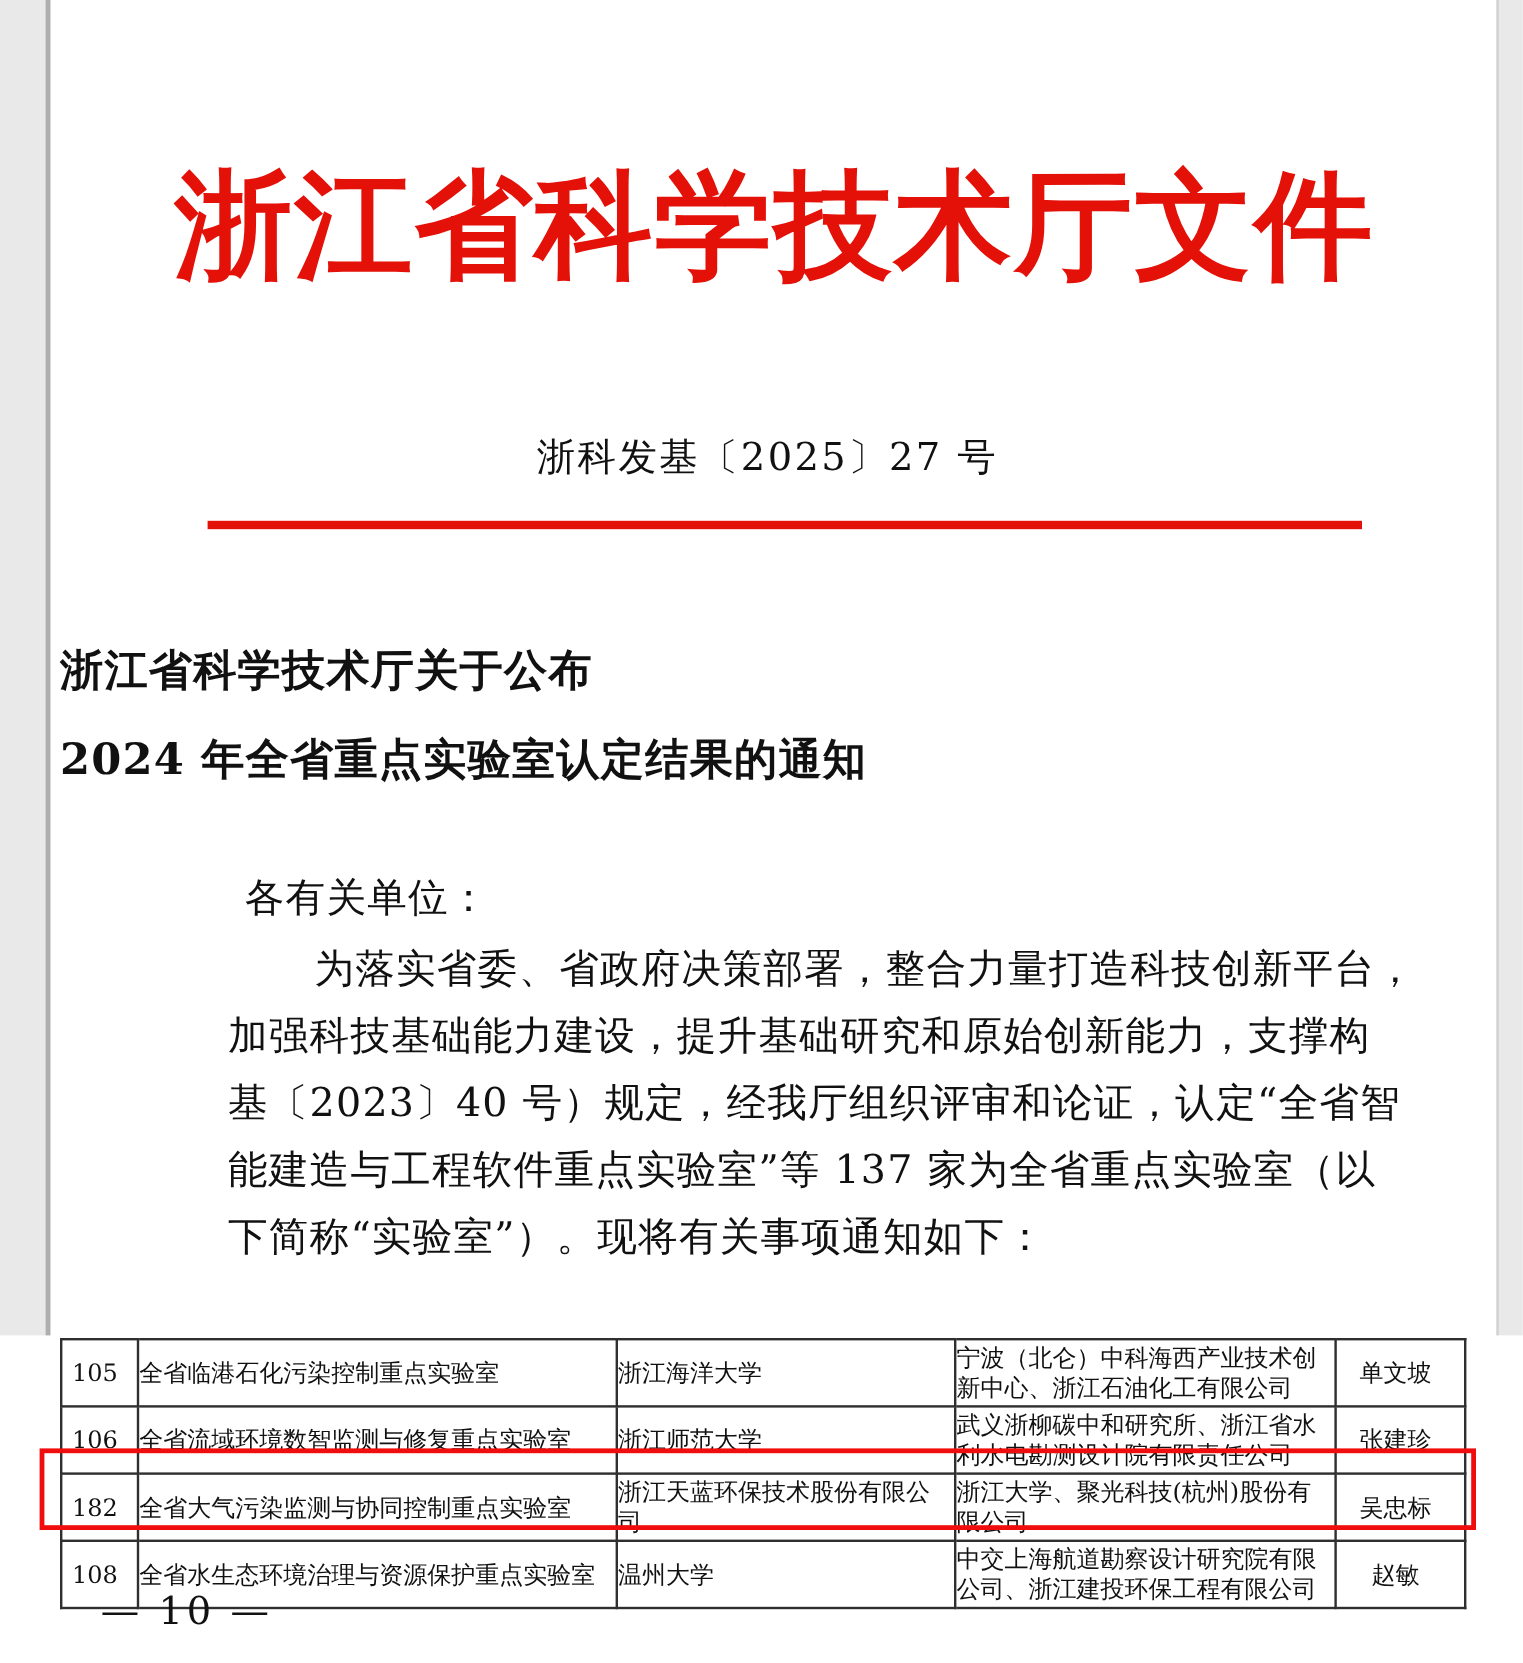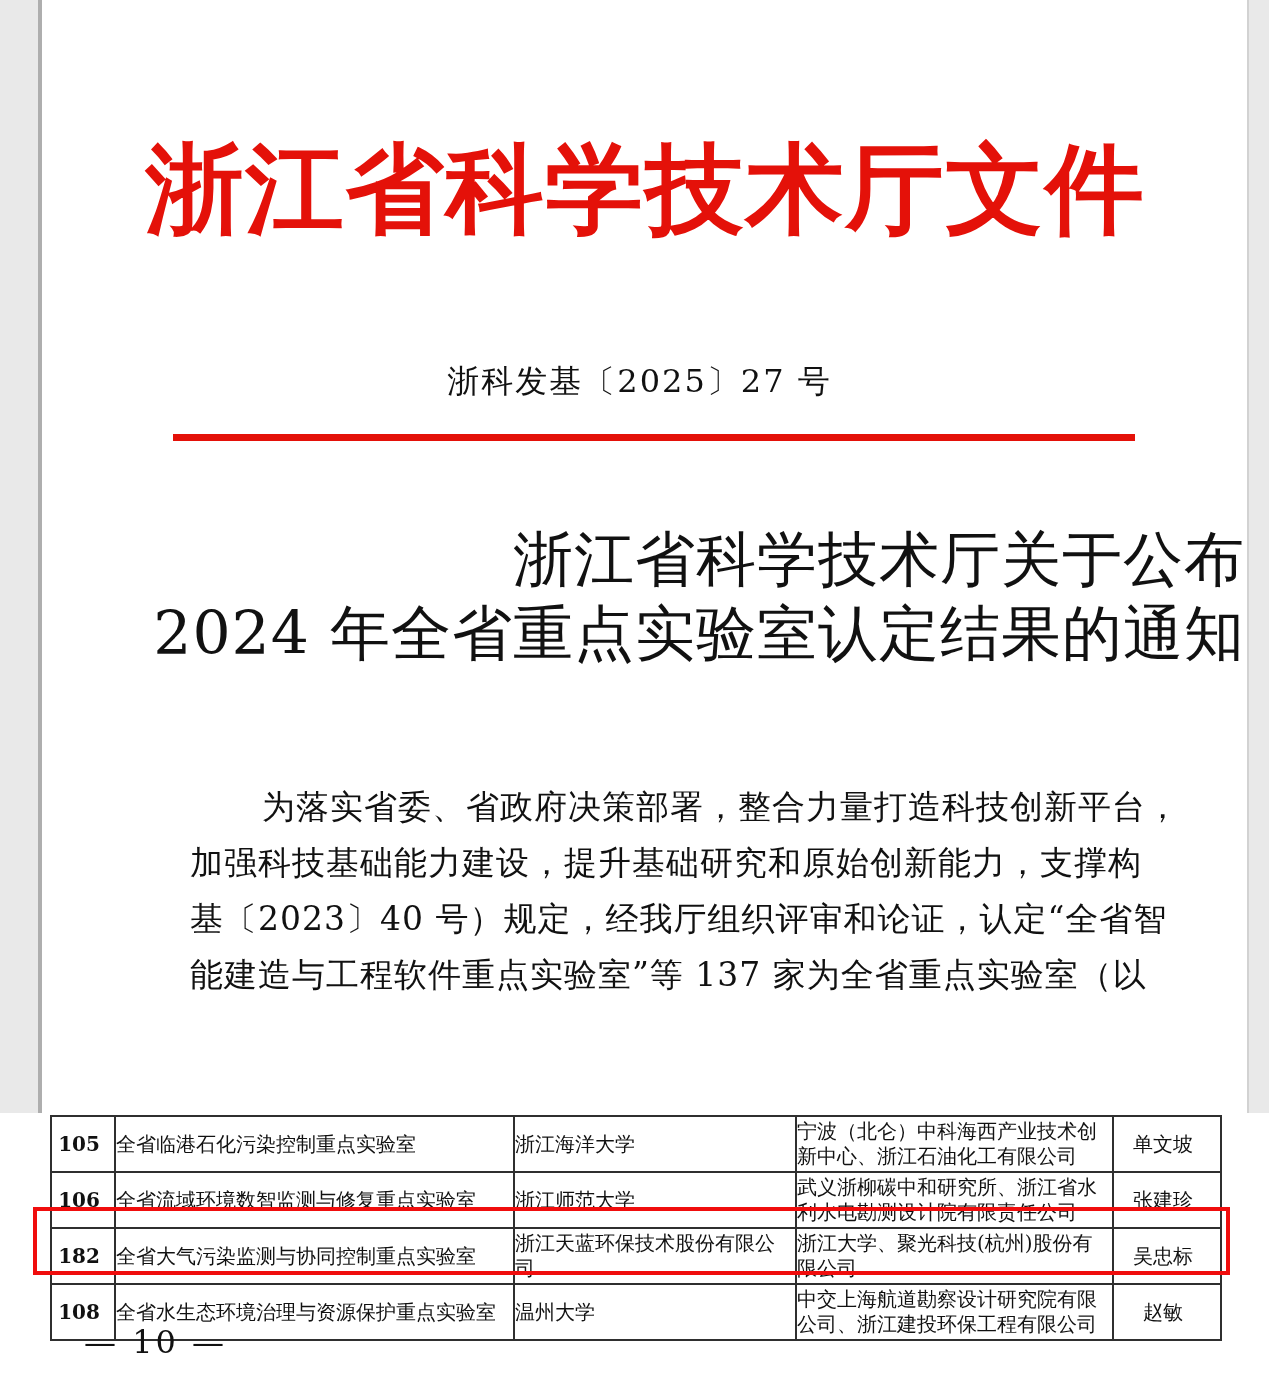--- a/index.html
+++ b/index.html
@@ -32,21 +32,21 @@
   .doc-number{
     position:absolute;left:46px;right:36px;top:360px;
     text-align:center;font-size:32px;letter-spacing:2px;
   }
   .red-rule{
     position:absolute;left:173px;top:434px;width:962px;height:7px;
     background:var(--accent-red);
   }
   .notice-title{
     position:absolute;left:50px;right:24px;top:522px;
-    text-align:right;font-weight:normal;font-size:60px;line-height:74px;
+    text-align:left;font-weight:bold;font-size:36px;line-height:74px;
     letter-spacing:1px;
   }
   .salutation{
     position:absolute;left:204px;top:726px;font-size:33px;letter-spacing:1px;
   }
   .body-paragraph{
     position:absolute;left:190px;top:779px;width:940px;
     font-size:33px;line-height:56px;letter-spacing:1px;
   }
   .body-line{white-space:nowrap;}
@@ -58,21 +58,21 @@
     position:absolute;left:50px;top:2px;
     border-collapse:collapse;table-layout:fixed;
     font-family:"DejaVu Serif","Liberation Serif",serif;
   }
   table.labs-table td{
     border:2px solid #2f2f2f;
     font-size:20px;line-height:25px;
     padding:2px 8px 2px 0;
     vertical-align:middle;overflow:hidden;
   }
-  td.c-no{text-align:center;font-size:21px;padding:2px 2px;font-weight:bold;}
+  td.c-no{text-align:center;font-size:21px;padding:2px 2px;}
   td.c-dir{text-align:center;padding:2px 4px;}
   td.c-part{font-size:19px;}
   tr.r1{height:50px;}
   tr.r2{height:50px;}
   tr.r3{height:46px;}
   tr.r4{height:52px;}
   .highlight-box{
     position:absolute;left:33px;top:94px;width:1189px;height:60px;
     border:4px solid var(--highlight-red);
     background:transparent;pointer-events:none;
@@ -95,26 +95,28 @@
 
     <div class="doc-number">浙科发基〔2025〕27 号</div>
 
     <div class="red-rule"></div>
 
     <div class="notice-title">
       <div>浙江省科学技术厅关于公布</div>
       <div>2024 年全省重点实验室认定结果的通知</div>
     </div>
 
+    <div class="salutation">各有关单位：</div>
 
     <div class="body-paragraph">
       <div class="body-line indent">为落实省委、省政府决策部署，整合力量打造科技创新平台，</div>
       <div class="body-line">加强科技基础能力建设，提升基础研究和原始创新能力，支撑构</div>
       <div class="body-line">基〔2023〕40 号）规定，经我厅组织评审和论证，认定“全省智</div>
       <div class="body-line">能建造与工程软件重点实验室”等 137 家为全省重点实验室（以</div>
+      <div class="body-line">下简称“实验室”）。现将有关事项通知如下：</div>
     </div>
   </div>
 
   <div class="bottom-section">
 
     <table class="labs-table">
       <colgroup>
         <col style="width:64px">
         <col style="width:399px">
         <col style="width:282px">

